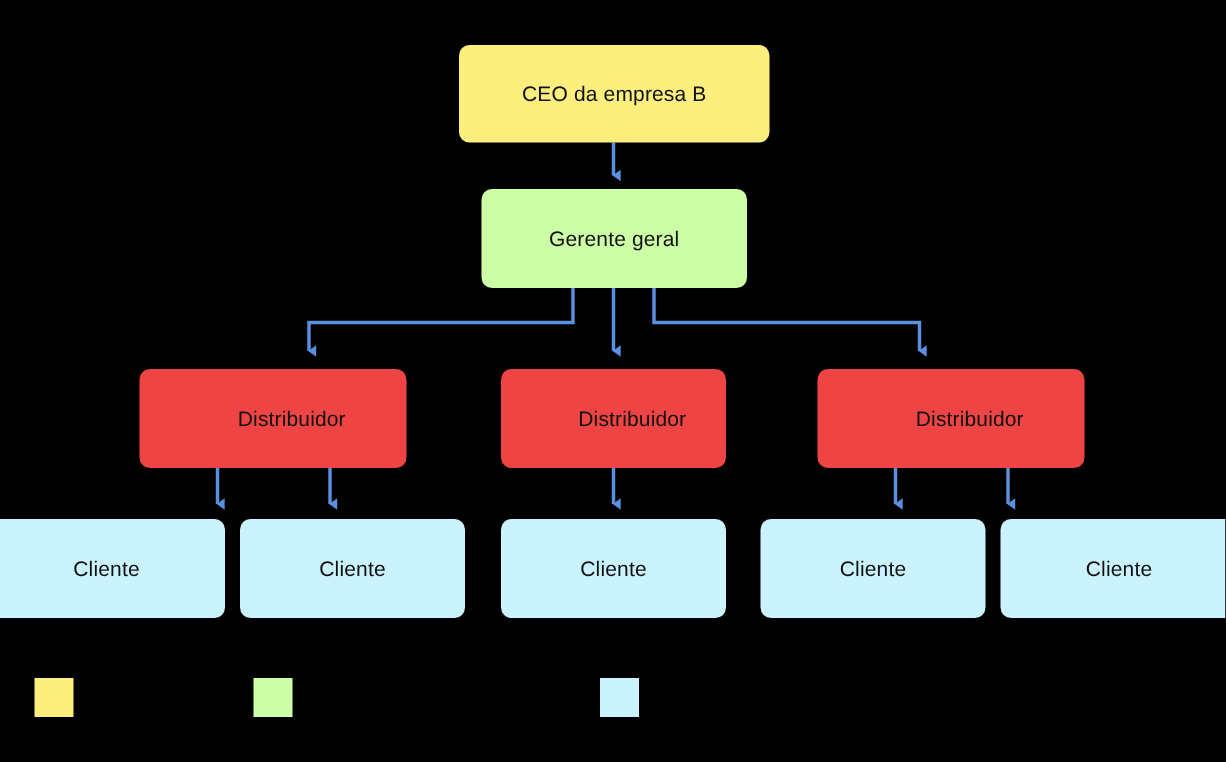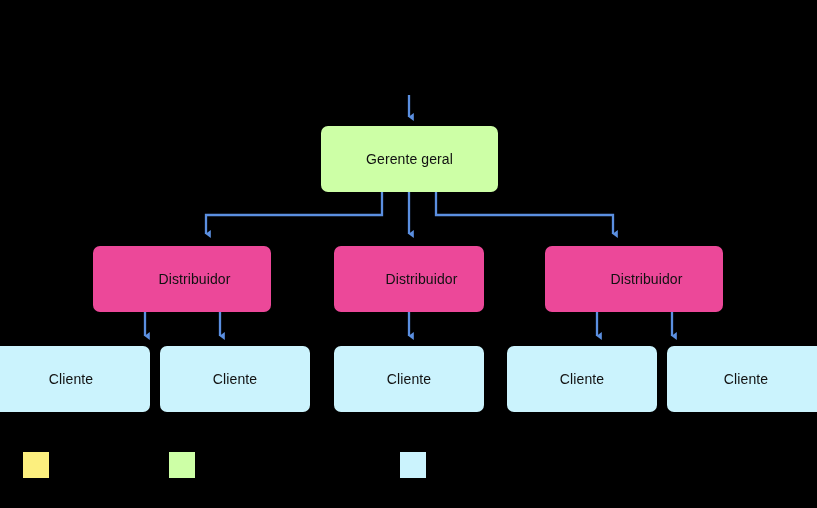--- a/index.html
+++ b/index.html
@@ -26,21 +26,21 @@
     justify-content: center;
     color: #111111;
     font-size: 14px;
     line-height: 1.2;
     text-align: center;
     letter-spacing: 0.1px;
     user-select: none;
   }
   .node.ceo     { background: #FCEF7E; }
   .node.manager { background: #CDFFA6; justify-content: center; }
-  .node.dist    { background: #ec4899; padding-left: 25px; }
+  .node.dist    { background: #ef4444; padding-left: 25px; }
   .node.client  { background: #CBF3FD; }
 
   #edges {
     position: absolute;
     left: 0;
     top: 0;
     width: 817px;
     height: 508px;
     pointer-events: none;
   }
@@ -84,20 +84,23 @@
       <path d="M145,312 L145,336" marker-end="url(#arrowhead)"></path>
       <path d="M220,312 L220,336" marker-end="url(#arrowhead)"></path>
 
       <path d="M409,312 L409,336" marker-end="url(#arrowhead)"></path>
 
       <path d="M597,312 L597,336" marker-end="url(#arrowhead)"></path>
       <path d="M672,312 L672,336" marker-end="url(#arrowhead)"></path>
     </g>
   </svg>
 
+  <div class="node ceo" style="left:306px; top:30px; width:207px; height:65px;">
+    <span>CEO da empresa B</span>
+  </div>
 
   <div class="node manager" style="left:321px; top:126px; width:177px; height:66px;">
     <span>Gerente geral</span>
   </div>
 
   <div class="node dist" style="left:93px; top:246px; width:178px; height:66px;">
     <span>Distribuidor</span>
   </div>
   <div class="node dist" style="left:334px; top:246px; width:150px; height:66px;">
     <span>Distribuidor</span>

